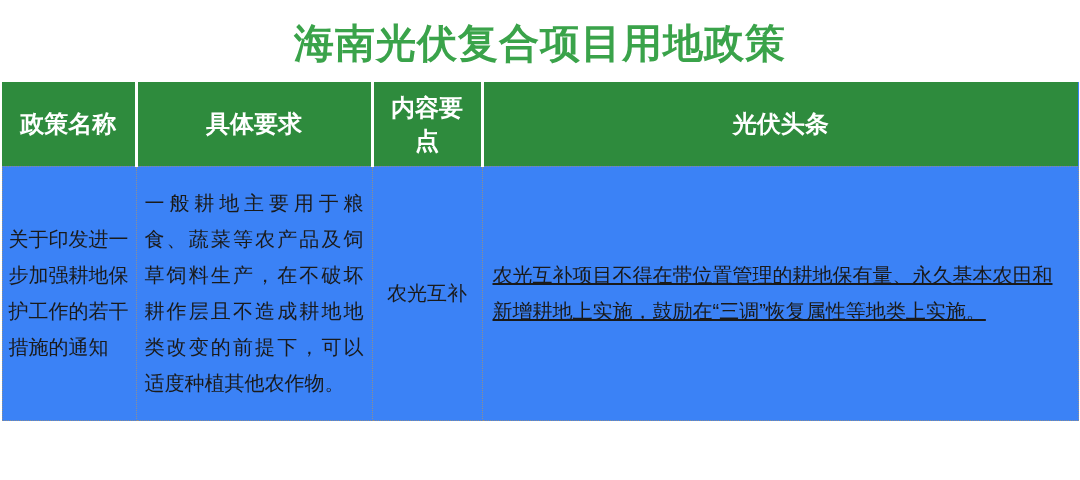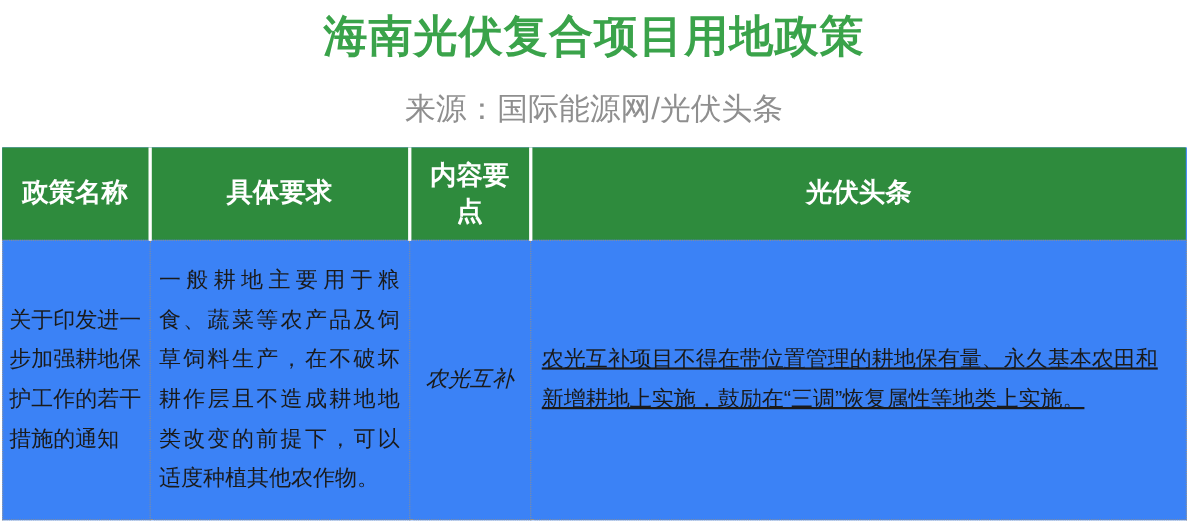--- a/index.html
+++ b/index.html
@@ -10,21 +10,21 @@
     height: 480px;
     overflow: hidden;
     font-family: "Liberation Sans", "DejaVu Sans", sans-serif;
   }
   .page {
     width: 1080px;
     height: 480px;
     box-sizing: border-box;
   }
   .page-title {
-    margin: 10px 0 0 0;
+    margin: 20px 0 0 0;
     text-align: center;
     font-size: 40px;
     line-height: 46px;
     font-weight: bold;
     color: #3aa34a;
     letter-spacing: 1px;
   }
   .source-line {
     margin: 26px 0 18px 0;
     text-align: center;
@@ -74,36 +74,34 @@
     text-align: left;
     padding: 0 6px;
   }
   td.cell-key-points {
     text-align: justify;
     padding: 4px 8px;
   }
   td.cell-project-type {
     text-align: center;
     padding: 0 6px;
-    font-style: italic;
   }
   td.cell-requirements {
     text-align: left;
     padding: 0 10px;
     text-decoration: underline;
   }
 </style>
 </head>
 <body>
 
 <div class="page">
 
   <h1 class="page-title">海南光伏复合项目用地政策</h1>
 
-  <div class="source-line">来源：国际能源网/光伏头条</div>
 
   <table class="policy-table">
     <colgroup>
       <col class="c1">
       <col class="c2">
       <col class="c3">
       <col class="c4">
     </colgroup>
     <thead>
       <tr>

